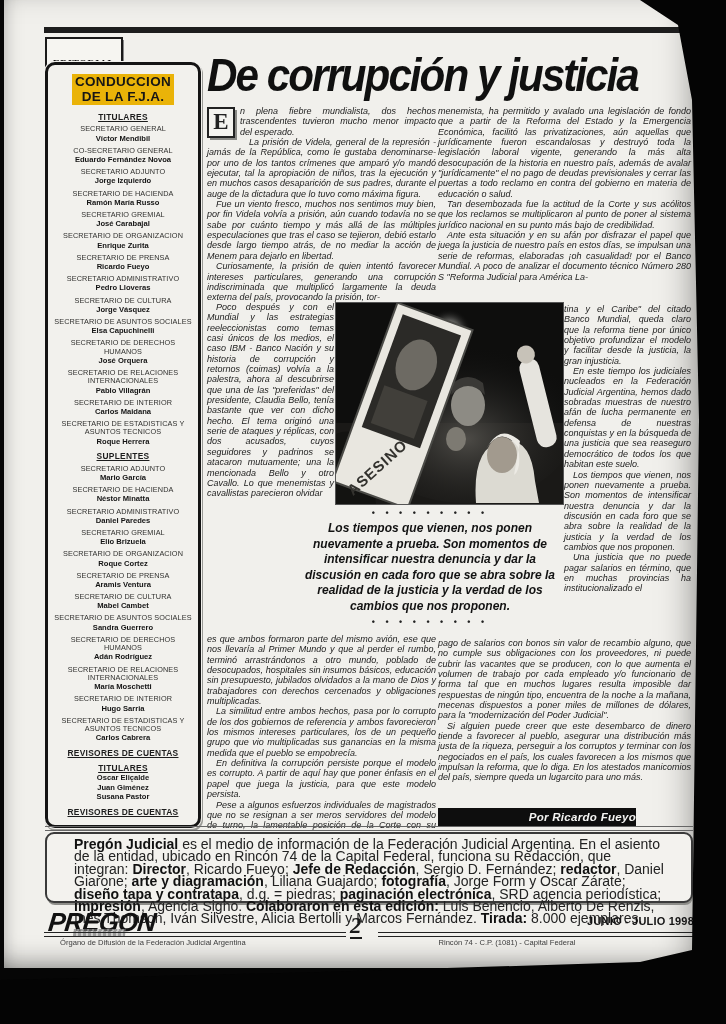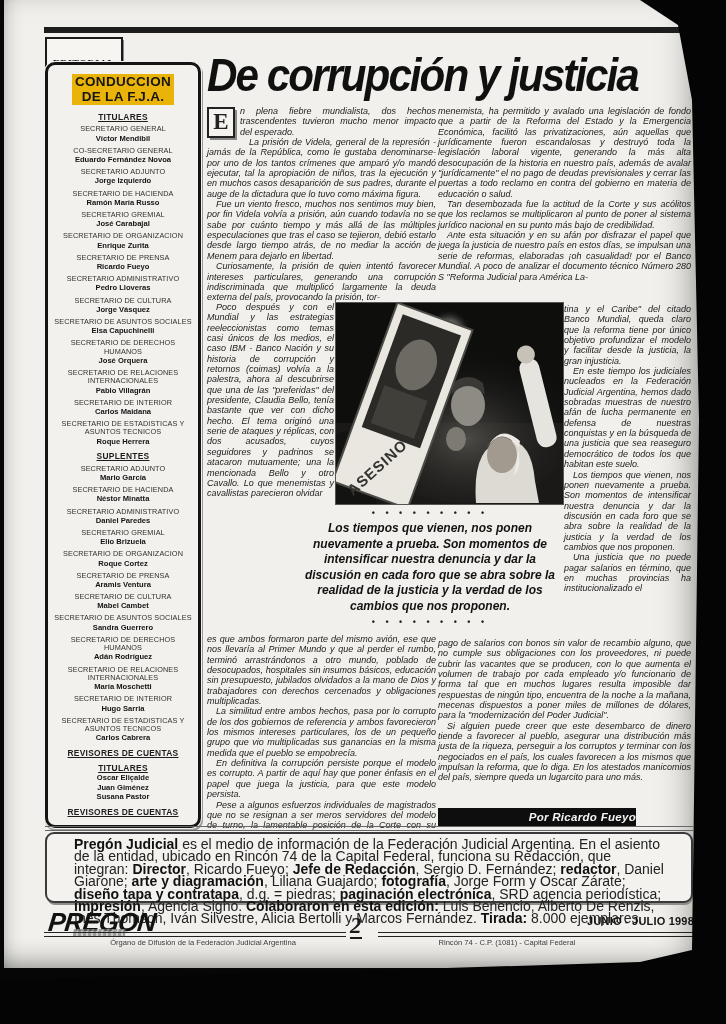--- a/index.html
+++ b/index.html
@@ -57,21 +57,21 @@
         border-radius:9px;background:#f3f2ee;padding:4px 27px;font-size:14px;line-height:12.4px;
         color:#222;text-align:left;box-shadow:1px 3px 0 -1px #8d8d89;}
   .staff-box b{color:#111;}
   
   .logo{left:47px;top:907px;font-weight:bold;font-style:italic;font-size:26px;letter-spacing:-1px;
         color:#111;transform:skewX(-6deg);transform-origin:left bottom;}
   .logo .logo-sub{display:block;margin-top:-9px;margin-left:26px;height:7px;width:52px;
         background:repeating-linear-gradient(90deg,#777 0 3px,#bbb 3px 5px);opacity:.7;}
   .rule-left{left:44px;top:932px;width:302px;height:3px;border-top:1.5px solid #222;border-bottom:1px solid #222;}
   .rule-right{left:378px;top:932px;width:316px;height:3px;border-top:1.5px solid #222;border-bottom:1px solid #222;}
-  .tagline{left:60px;top:938px;width:286px;text-align:center;font-size:7.6px;color:#3a3a3a;}
+  .tagline{left:60px;top:938px;width:286px;text-align:left;font-size:7.6px;color:#3a3a3a;}
   .page-number{left:350px;top:915px;font-family:"Liberation Serif",serif;font-weight:bold;font-style:italic;
         font-size:23px;color:#1a1a1a;border-bottom:2px solid #1a1a1a;line-height:22px;}
   .address{left:392px;top:938px;width:230px;text-align:center;font-size:7.6px;color:#3a3a3a;}
   .date{left:538px;top:915px;width:156px;text-align:right;font-weight:bold;font-size:11px;color:#141414;letter-spacing:.2px;}
 </style>
 </head>
 <body>
 
 <div class="page"></div>
 

